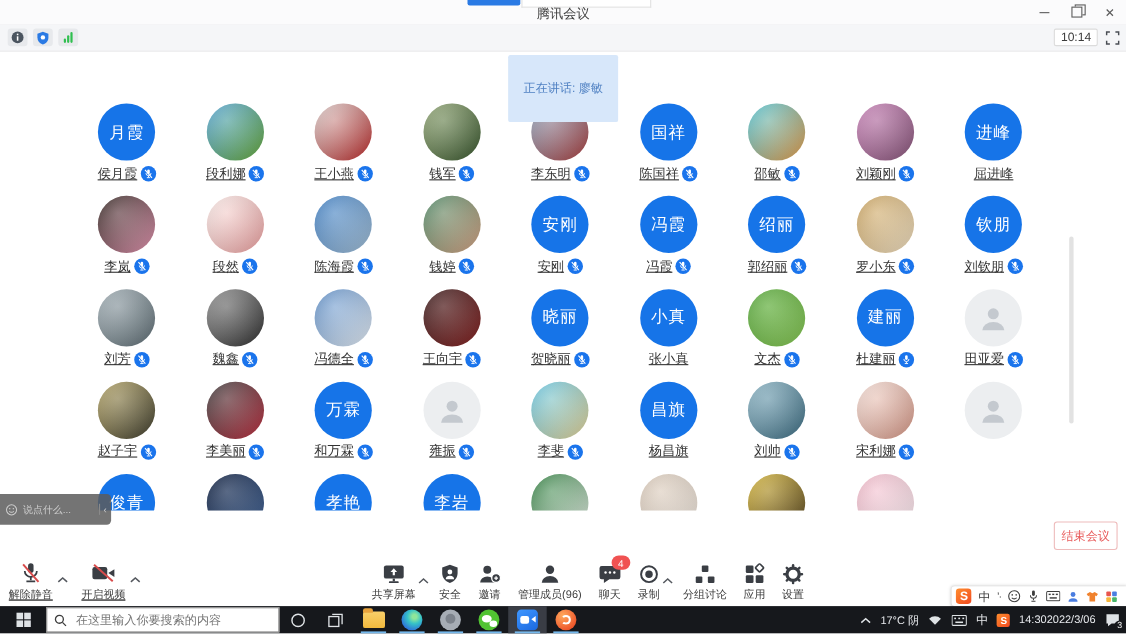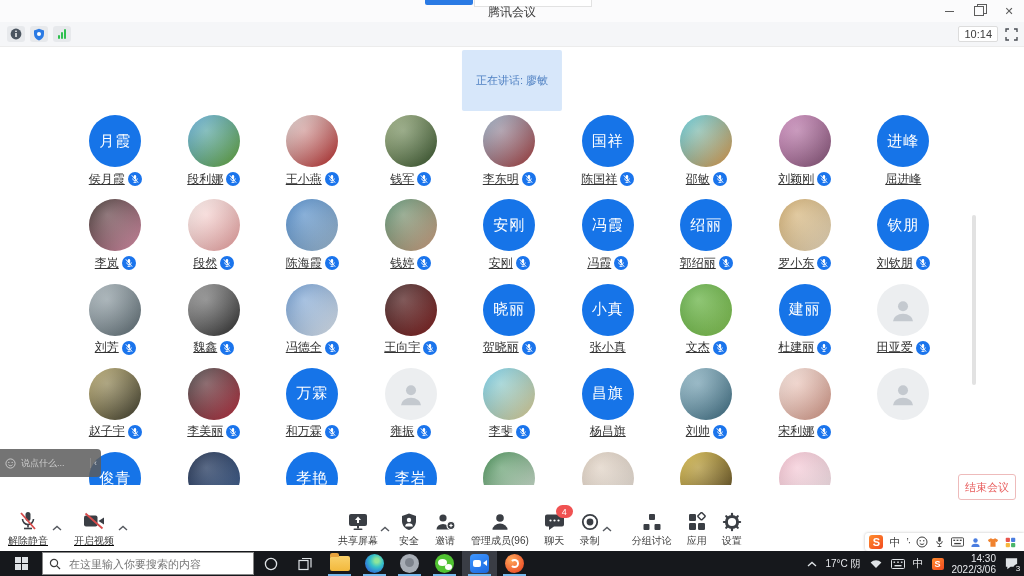--- a/index.html
+++ b/index.html
@@ -20,21 +20,21 @@
   .chips{display:flex;gap:5px;margin-left:7px;}
   .chip{width:18px;height:16px;border-radius:3px;background:#e7e9ec;display:flex;align-items:center;justify-content:center;}
   .sig{display:flex;align-items:flex-end;gap:1px;}
   .sig i{display:block;width:2px;background:#2fbf4f;border-radius:1px;}
   .status-right{position:absolute;right:6px;top:0;height:24px;display:flex;align-items:center;gap:7px;}
   .mclock{font-size:11px;color:#3c3c3c;border:1px solid #dcdcdc;background:#fff;border-radius:2px;padding:1px 5px;}
   
   .banner{position:absolute;top:50px;left:50%;transform:translateX(-50%);z-index:4;background:#d7e7fa;color:#4f80c2;
           font-size:11px;padding:23px 14px;border-radius:2px;white-space:nowrap;}
   
-  .grid-viewport{position:absolute;top:109px;left:0;width:1004px;height:376px;overflow:hidden;z-index:1;}
+  .grid-viewport{position:absolute;top:88px;left:0;width:1004px;height:376px;overflow:hidden;z-index:1;}
   .grid{display:flex;flex-wrap:wrap;padding-left:66px;width:900px;}
   .cell{width:98.5px;height:84.3px;display:flex;flex-direction:column;align-items:center;padding-top:6px;box-sizing:border-box;}
   .avatar{width:52px;height:52px;border-radius:50%;flex:none;display:flex;align-items:center;justify-content:center;overflow:hidden;}
   .avatar-blue{background:#1674e8;color:#fff;font-size:15px;letter-spacing:1px;}
   .avatar-photo{position:relative;}
   .avatar-photo::after{content:"";position:absolute;inset:0;border-radius:50%;background:radial-gradient(circle at 35% 30%,rgba(255,255,255,.25),rgba(0,0,0,.12) 75%);}
   .avatar-gray{background:#eceef0;}
   .nameline{margin-top:4px;display:flex;align-items:center;gap:3px;height:16px;}
   .pname{font-size:12px;color:#333;white-space:nowrap;text-decoration:underline;}
   .mic{width:14px;height:14px;border-radius:50%;background:#1a74ec;display:none;align-items:center;justify-content:center;flex:none;}
@@ -87,21 +87,21 @@
   .wechat::after{content:"";position:absolute;right:2px;bottom:3px;width:7px;height:6px;background:#fff;border-radius:50%;}
   .meetapp{width:19px;height:19px;border-radius:4px;background:linear-gradient(150deg,#3f97ff,#1a68e0);position:relative;}
   .meetapp::before{content:"";position:absolute;left:3px;top:6px;width:8px;height:7px;background:#fff;border-radius:2px;}
   .meetapp::after{content:"";position:absolute;right:2.5px;top:6px;border-top:3.5px solid transparent;border-bottom:3.5px solid transparent;border-right:4px solid #fff;}
   .orangeapp{width:19px;height:19px;border-radius:50%;background:radial-gradient(circle at 35% 30%,#ffa95c,#ef5b2e 70%,#d43c18);position:relative;}
   .orangeapp::after{content:"";position:absolute;left:5px;top:5px;width:9px;height:9px;border-radius:50%;border:2px solid #fff;border-left-color:transparent;box-sizing:border-box;}
   .tray{position:absolute;right:4px;top:0;height:25px;display:flex;align-items:center;gap:8px;color:#e8eaed;}
   .tray .wx{font-size:10px;white-space:nowrap;}
   .slogo-sm{width:12px;height:12px;border-radius:2px;background:linear-gradient(140deg,#ff8d2e,#f1491f);color:#fff;font-weight:bold;
             font-size:9px;display:flex;align-items:center;justify-content:center;}
-  .clockblk{display:flex;flex-direction:column;align-items:flex-end;font-size:10px;line-height:11px;}
+  .clockblk{display:flex;flex-direction:row;align-items:flex-end;font-size:10px;line-height:11px;}
   .notif{position:relative;width:16px;height:16px;}
   .notif .nbadge{position:absolute;right:-3px;bottom:-2px;font-size:8px;color:#fff;background:#16181c;border-radius:50%;
                  width:10px;height:10px;display:flex;align-items:center;justify-content:center;}
 </style>
 </head>
 <body>
 
 <div class="titlebar">
   <div class="tab-blue"></div>
   <div class="tab-light"></div>
@@ -978,21 +978,21 @@
           <circle cx="10" cy="10" r="3.4" fill="#3a3e44"></circle>
         </svg>
       </div>
       <span class="lbl">录制</span>
       <span class="caret" style="position:absolute;right:-12px;top:1px">
         <svg width="10" height="6" viewBox="0 0 10 6">
             <path d="M1 5 L5 1.4 L9 5" fill="none" stroke="#55595f" stroke-width="1.4"></path>
           </svg>
       </span>
     </div>
-    <div class="tool-item" style="margin-left:17px">
+    <div class="tool-item" style="margin-left:6px">
       <div class="iconbox">
         <svg width="20" height="20" viewBox="0 0 20 20">
           <rect x="7" y="2" width="6" height="6" rx="1" fill="#3a3e44"></rect>
           <rect x="1.5" y="12" width="6" height="6" rx="1" fill="#3a3e44"></rect>
           <rect x="12.5" y="12" width="6" height="6" rx="1" fill="#3a3e44"></rect>
         </svg>
       </div>
       <span class="lbl">分组讨论</span>
     </div>
     <div class="tool-item">

